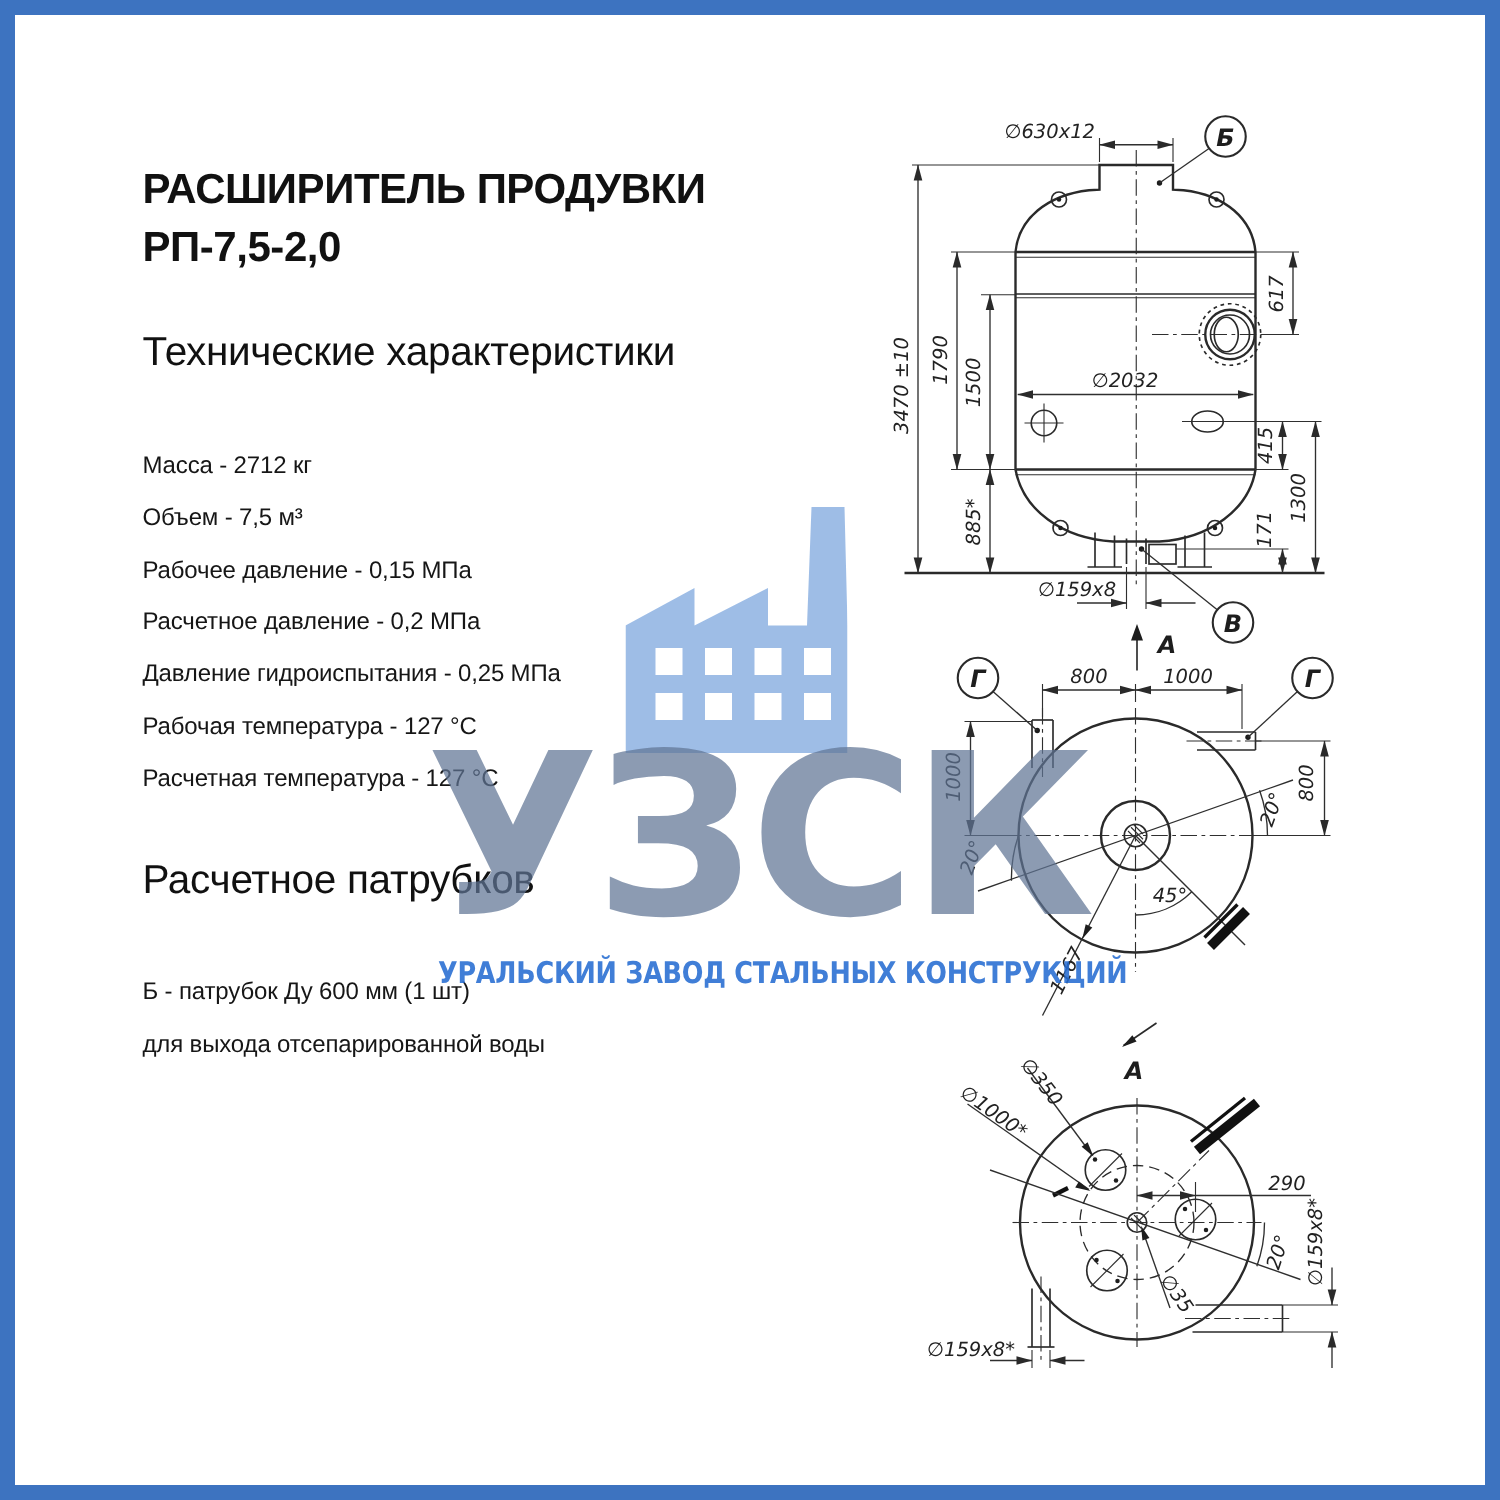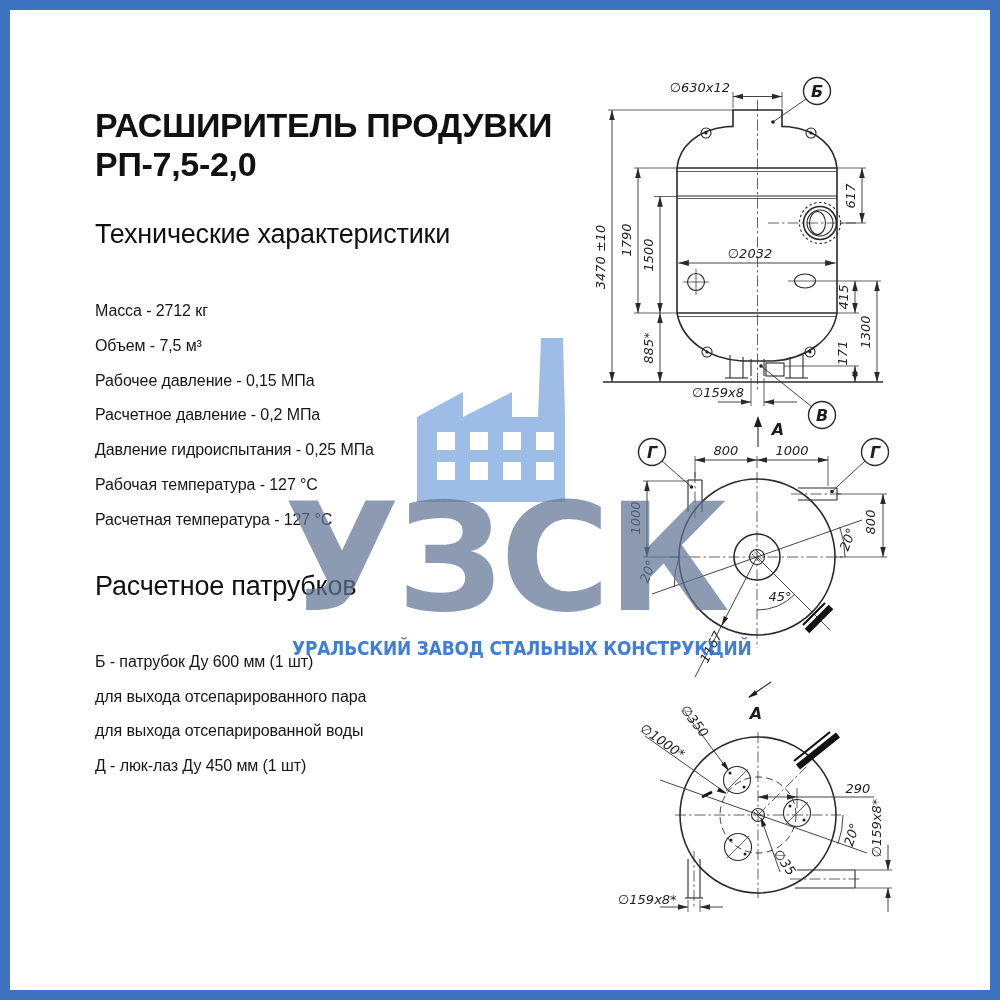--- a/index.html
+++ b/index.html
@@ -1,19 +1,19 @@
 <!DOCTYPE html>
 <html><head>
 <meta charset="utf-8">
 <style>
   html,body{margin:0;padding:0;}
   body{width:1000px;height:1000px;position:relative;background:#fff;font-family:"Liberation Sans",sans-serif;overflow:hidden;}
   .frame{position:absolute;inset:0;border:10px solid #3d73c0;pointer-events:none;z-index:40;}
   .abs{position:absolute;}
-  .title{left:95px;top:106px;font-size:34px;font-weight:700;line-height:39px;letter-spacing:-0.3px;color:#111;}
+  .title{left:95px;top:106px;font-size:28px;font-weight:700;line-height:39px;letter-spacing:-0.3px;color:#111;}
   .h2{left:95px;font-size:27px;font-weight:400;color:#111;letter-spacing:-0.2px;text-align:right;}
   #specs-heading{top:219px;}
   #params-heading{top:571px;}
   .datalist{left:95px;font-size:16px;color:#161616;letter-spacing:-0.1px;}
   #spec-list{top:294px;line-height:34.8px;}
   #nozzle-list{top:645px;line-height:34.6px;}
   
   .wm{position:absolute;pointer-events:none;z-index:30;}
   #wm-icon{left:417px;top:338px;}
   #wm-abbr{left:284px;top:483px;font-size:150px;font-weight:700;line-height:1;letter-spacing:-3px;color:rgba(96,117,148,0.72);font-family:"DejaVu Sans",sans-serif;}
@@ -51,23 +51,21 @@
   <div>Расчетное давление - 0,2 МПа</div>
   <div>Давление гидроиспытания - 0,25 МПа</div>
   <div>Рабочая температура - 127 °С</div>
   <div>Расчетная температура - 127 °С</div>
 </div>
 
 <div class="abs h2" id="params-heading">Расчетное патрубков</div>
 
 <div class="abs datalist" id="nozzle-list">
   <div>Б - патрубок Ду 600 мм (1 шт)</div>
-  <div>для выхода отсепарированного пара</div>
   <div>для выхода отсепарированной воды</div>
-  <div>Д - люк-лаз Ду 450 мм (1 шт)</div>
 </div>
 
 <svg id="drawing" class="abs" width="400" height="900" viewBox="0 0 400 900">
   <defs>
     <marker id="ar" viewBox="0 0 12 8" refX="11.5" refY="4" markerWidth="12" markerHeight="8" orient="auto-start-reverse">
       <path d="M11.8,4 L0,0.8 L0,7.2 Z" fill="#2a2a2a"></path>
     </marker>
   </defs>
 
   <g>

